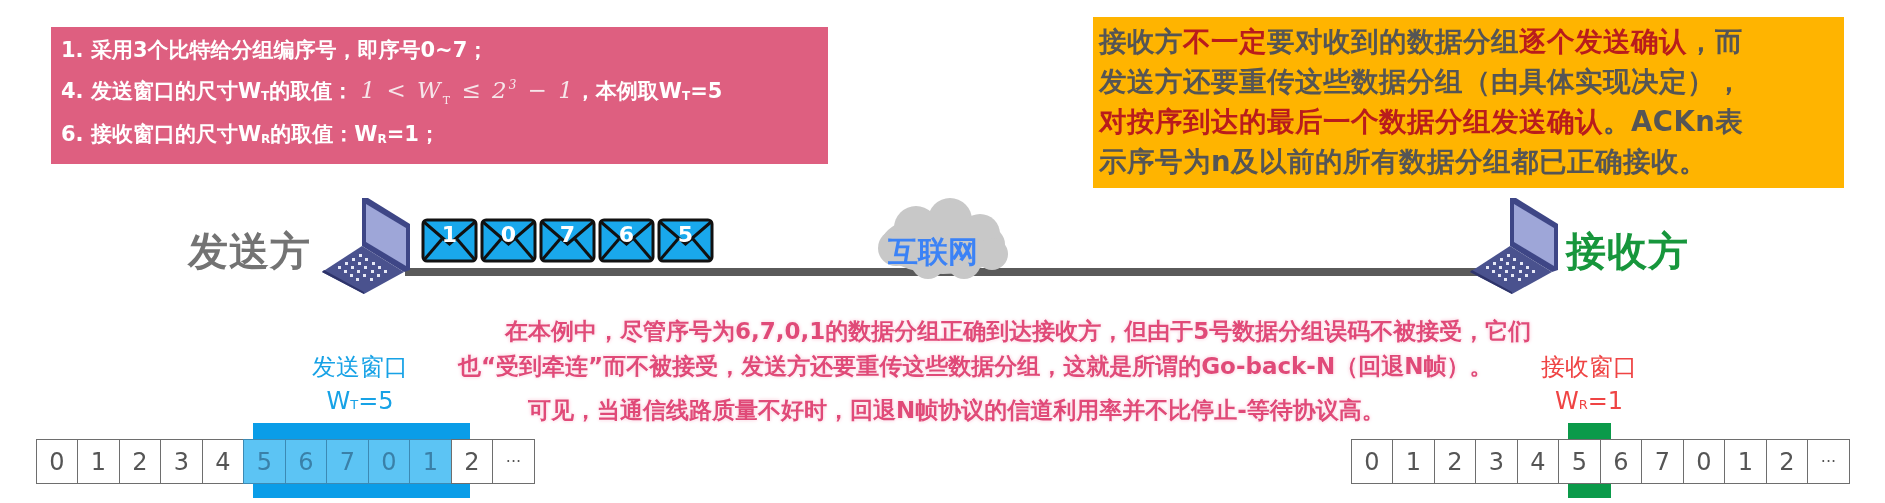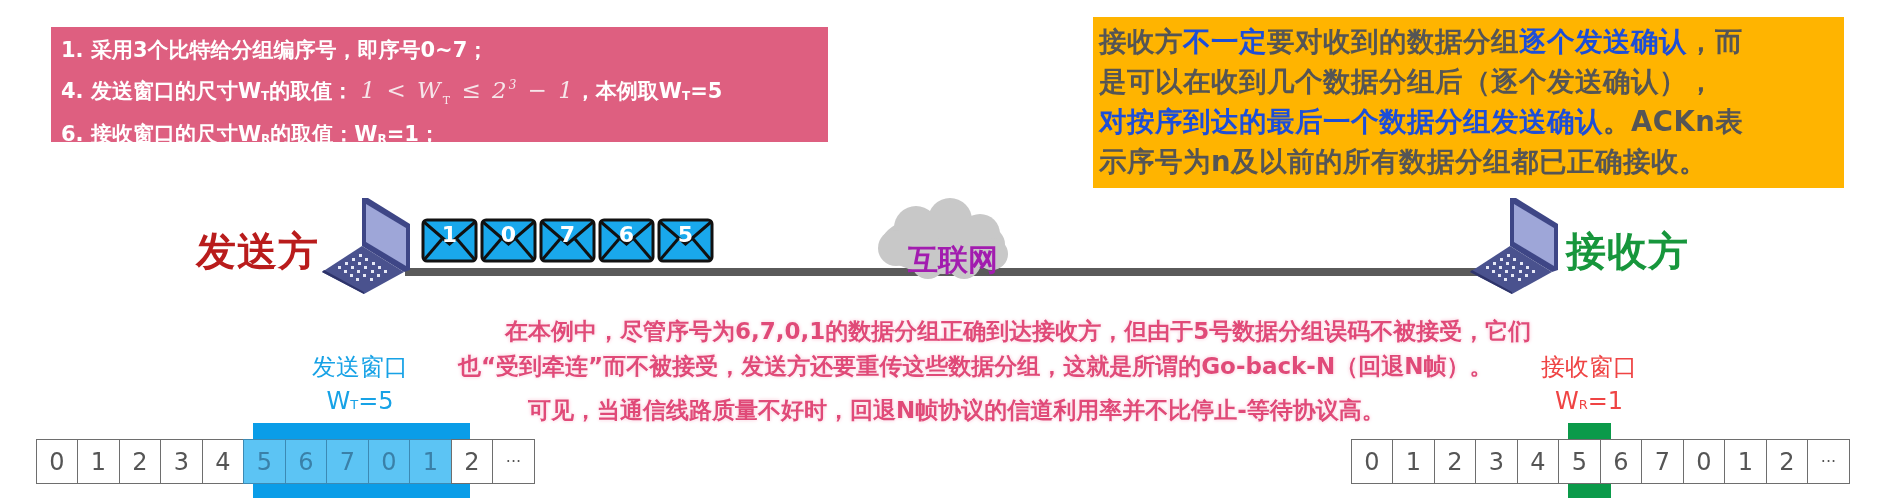--- a/index.html
+++ b/index.html
@@ -1,44 +1,44 @@
 <!DOCTYPE html>
 <html><head>
 <meta charset="utf-8">
 <style>
   html, body { margin:0; padding:0; }
   body { width:1885px; height:503px; position:relative; overflow:hidden; background:#ffffff;
          font-family:"DejaVu Sans", sans-serif; }
   .abs { position:absolute; }
 
   
-  #pink-box { left:51px; top:27px; width:777px; height:115px; background:#de5f80; box-sizing:border-box;
+  #pink-box { left:51px; top:27px; width:777px; height:137px; background:#de5f80; box-sizing:border-box;
               padding:6px 10px; color:#ffffff; font-weight:bold; font-size:21px; line-height:35px; }
   #pink-box .line { white-space:nowrap; }
   #pink-box .math { font-family:"DejaVu Serif", serif; font-style:italic; font-weight:normal; font-size:23px;
                     color:#f6e6ea; letter-spacing:2px; }
   #pink-box sub { font-size:11px; font-style:normal; }
   #pink-box sup { font-size:12px; }
   .small-sub { font-size:12px; vertical-align:-2px; }
 
   
   #orange-box { left:1093px; top:17px; width:751px; height:171px; background:#ffb400; box-sizing:border-box;
                 padding:4px 6px; color:#555555; font-weight:bold; font-size:27.5px; line-height:40px; letter-spacing:0.5px; }
-  #orange-box .red { color:#1d4ed8;text-align:center; }
+  #orange-box .red { color:#b91c1c;text-align:center; }
 
   
   #link-line { left:405px; top:268px; width:1080px; height:8px; background:#5a5a5a; }
   .party-label { font-weight:bold; font-size:40px; letter-spacing:1px; }
-  #sender-label { left:196px; top:224px; color:#b91c1c; }
+  #sender-label { left:188px; top:224px; color:#737373; }
   #receiver-label { left:1566px; top:224px; color:#17963c; text-shadow:0 0 3px #fff, 0 0 4px #fff; }
 
   .envelope { position:absolute; top:218px; width:57px; height:45px; }
 
   #cloud { left:868px; top:198px; width:150px; height:82px; }
-  #cloud-label { left:888px; top:232px; width:110px; text-align:right; font-weight:bold; font-size:30px; color:#a21caf;margin-top:8px; }
+  #cloud-label { left:888px; top:232px; width:110px; text-align:left; font-weight:bold; font-size:30px; color:#3b82f6; }
 
   
   .mid-line { color:#e04a78; font-weight:bold; font-size:23px; white-space:nowrap;
               text-shadow:0 0 2px #ffffff, 0 0 3px #fbd6e2, 0 0 4px #fbd6e2; }
   #mid-1 { left:505px; top:316px; }
   #mid-2 { left:458px; top:351px; }
   #mid-3 { left:505px; top:395px;margin-left:23px; }
 
   
   .win-label { font-weight:normal; font-size:24px; text-align:center; line-height:34px; }
@@ -64,21 +64,21 @@
     <span>4. 发送窗口的尺寸W</span><span class="small-sub">T</span><span>的取值：</span>
     <span class="math">1 &lt; W<sub>T</sub> ≤ 2<sup>3</sup> − 1</span><span>，本例取W</span><span class="small-sub">T</span><span>=5</span>
   </div>
   <div class="line">
     <span>6. 接收窗口的尺寸W</span><span class="small-sub">R</span><span>的取值：W</span><span class="small-sub">R</span><span>=1；</span>
   </div>
 </div>
 
 <div id="orange-box" class="abs">
   <div><span>接收方</span><span class="red">不一定</span><span>要对收到的数据分组</span><span class="red">逐个发送确认</span><span>，而</span></div>
-  <div><span>是可以在收到几个数据分组后（逐个发送确认），</span></div>
+  <div><span>发送方还要重传这些数据分组（由具体实现决定），</span></div>
   <div><span class="red">对按序到达的最后一个数据分组发送确认</span><span>。ACKn表</span></div>
   <div><span>示序号为n及以前的所有数据分组都已正确接收。</span></div>
 </div>
 
 <div id="link-line" class="abs"></div>
 
 <div id="sender-label" class="abs party-label">发送方</div>
 
 <svg class="abs" style="left:318px;top:196px" width="96" height="98" viewBox="0 0 96 98">
   <polygon points="44,2 50,2 92,28 92,74 86,76 44,50" fill="#3e4686"></polygon>

